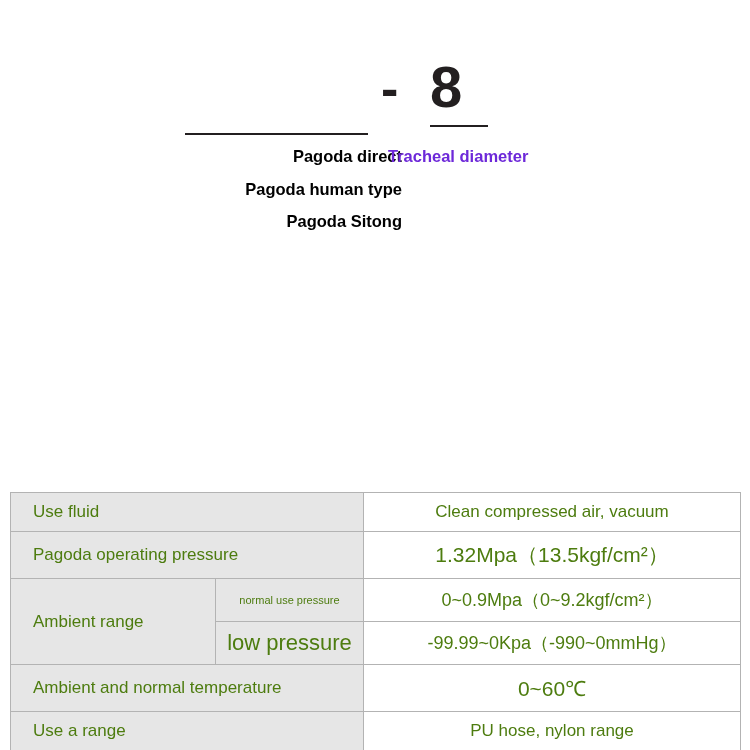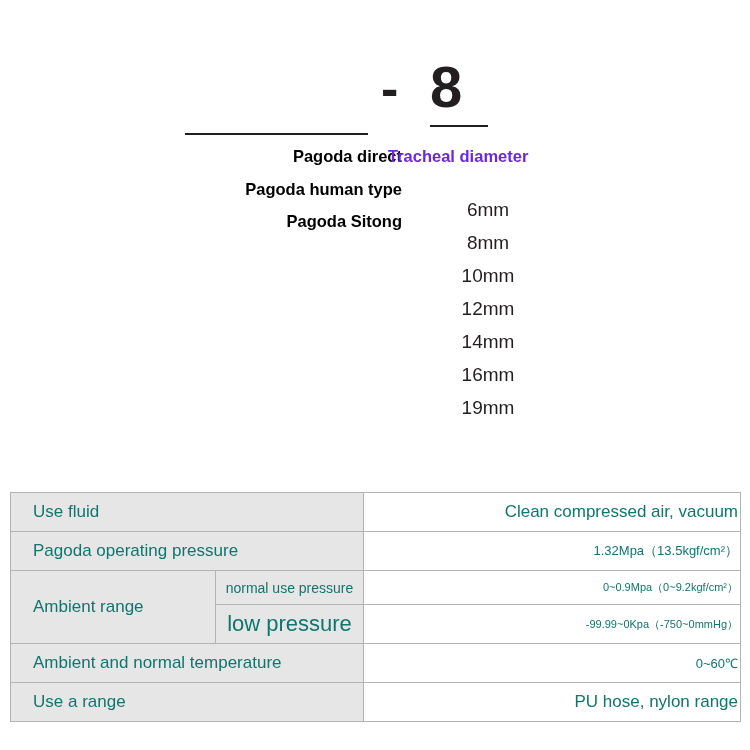--- a/index.html
+++ b/index.html
@@ -105,47 +105,47 @@
   .spec-table {
     position: absolute;
     left: 10px;
     top: 492px;
     width: 730px;
     border-collapse: collapse;
     table-layout: fixed;
   }
   .spec-table td {
     border: 1px solid #b3b3b3;
-    color: #0f766e;
+    color: #4d7c0f;
     vertical-align: middle;
   }
   .cell-label {
     background: #e6e6e6;
     font-size: 17px;
     padding: 9px 0 9px 22px;
   }
   .cell-sublabel {
     background: #e6e6e6;
-    font-size: 14px;
+    font-size: 11px;
     text-align: center;
     padding: 6px 4px;
   }
   .cell-sublabel.bigger {
     font-size: 22px;
   }
   .cell-value {
-    text-align: right;
+    text-align: center;
     font-size: 17px;
     padding: 9px 2px;
   }
   .cell-value.small {
-    font-size: 11px;
+    font-size: 18px;
   }
   .cell-value.mid {
-    font-size: 13px;
+    font-size: 21px;
   }
 </style>
 </head>
 <body>
 
 <div class="diagram">
 
   <div class="code-dash">-</div>
   <div class="code-digit">8</div>
 
@@ -153,29 +153,20 @@
   <div class="rule-right"></div>
 
   <div class="left-col">
     <div class="item">Pagoda direct</div>
     <div class="item">Pagoda human type</div>
     <div class="item">Pagoda Sitong</div>
   </div>
 
   <div class="right-title">Tracheal diameter</div>
 
-  <div class="right-col">
-    <div class="item">6mm</div>
-    <div class="item">8mm</div>
-    <div class="item">10mm</div>
-    <div class="item">12mm</div>
-    <div class="item">14mm</div>
-    <div class="item">16mm</div>
-    <div class="item">19mm</div>
-  </div>
 </div>
 
 <table class="spec-table">
   <colgroup>
     <col style="width:205px">
     <col style="width:148px">
     <col style="width:377px">
   </colgroup>
   <tbody>
     <tr>
@@ -186,21 +177,21 @@
       <td class="cell-label" colspan="2">Pagoda operating pressure</td>
       <td class="cell-value mid">1.32Mpa（13.5kgf/cm²）</td>
     </tr>
     <tr>
       <td class="cell-label" rowspan="2">Ambient range</td>
       <td class="cell-sublabel">normal use pressure</td>
       <td class="cell-value small">0~0.9Mpa（0~9.2kgf/cm²）</td>
     </tr>
     <tr>
       <td class="cell-sublabel bigger">low pressure</td>
-      <td class="cell-value small">-99.99~0Kpa（-750~0mmHg）</td>
+      <td class="cell-value small">-99.99~0Kpa（-990~0mmHg）</td>
     </tr>
     <tr>
       <td class="cell-label" colspan="2">Ambient and normal temperature</td>
       <td class="cell-value mid">0~60℃</td>
     </tr>
     <tr>
       <td class="cell-label" colspan="2">Use a range</td>
       <td class="cell-value">PU hose, nylon range</td>
     </tr>
   </tbody>

